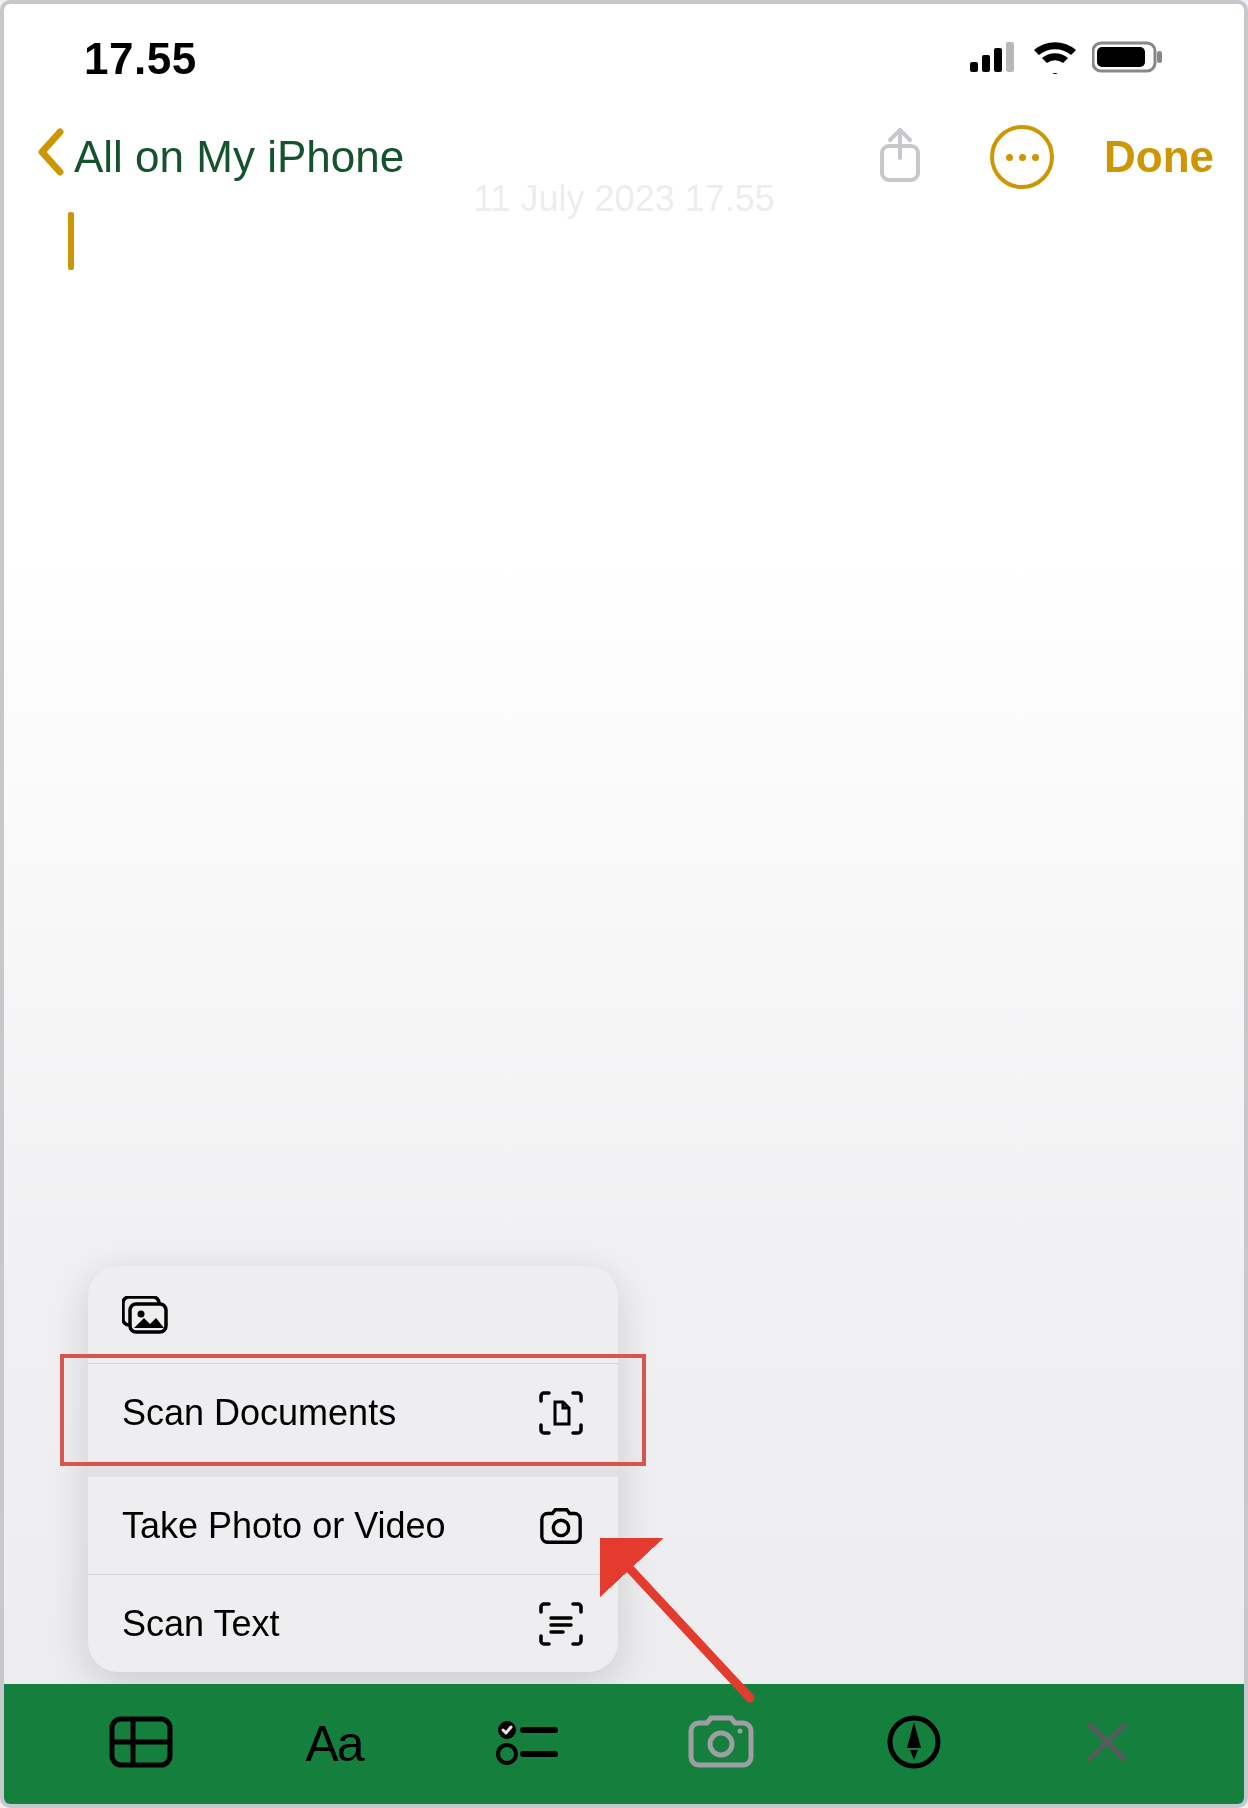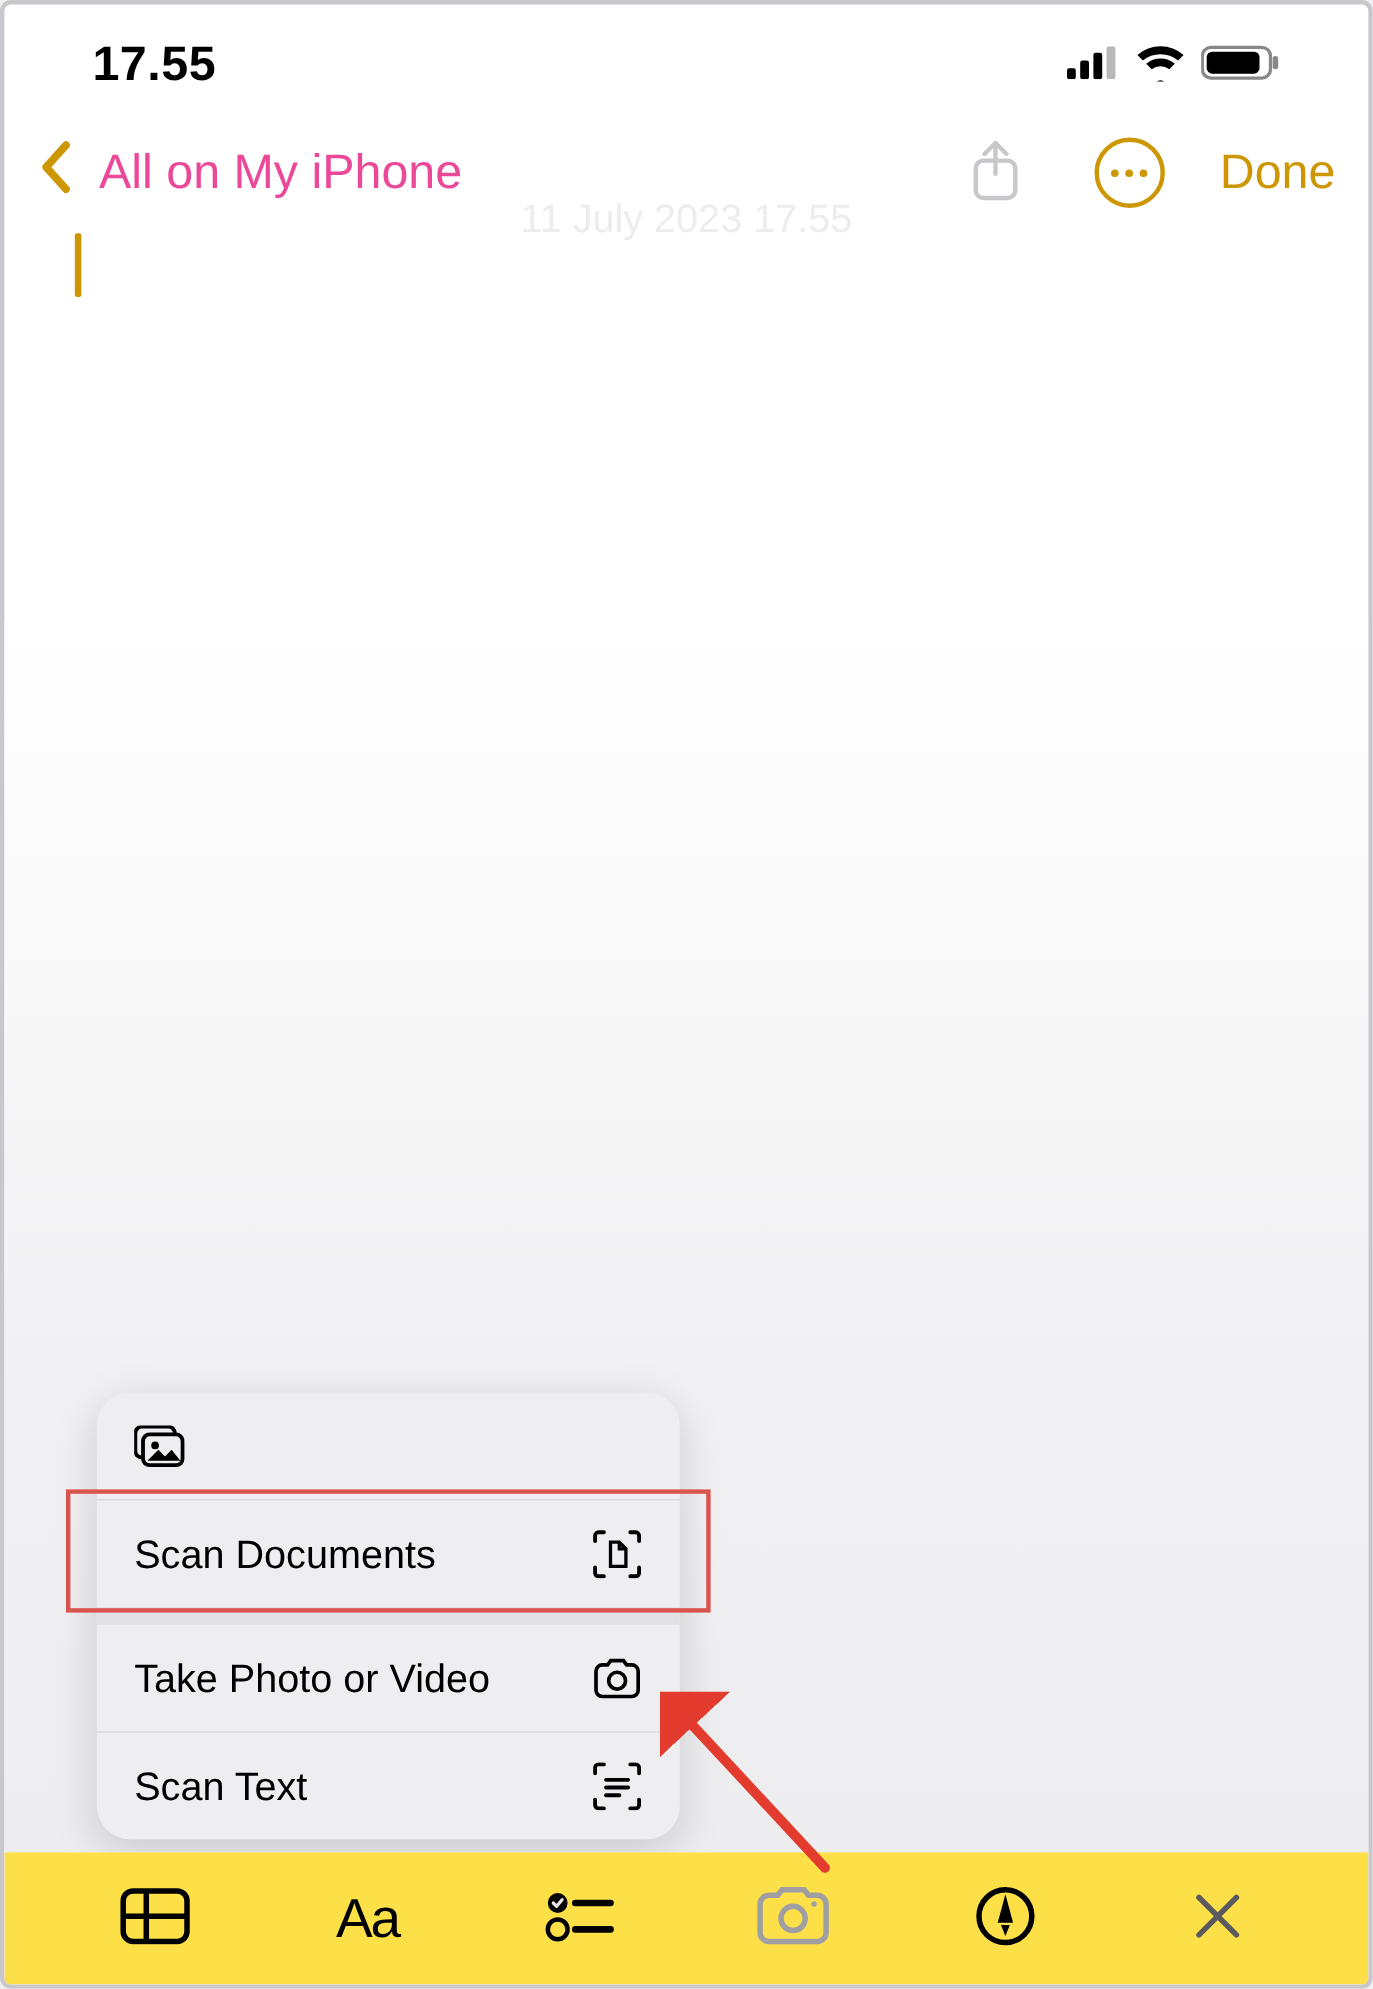--- a/index.html
+++ b/index.html
@@ -49,22 +49,22 @@
     top: 110px; left: 0; right: 0;
     height: 86px;
     display: flex;
     align-items: center;
     padding: 0 30px;
     box-sizing: border-box;
   }
   .nav-back {
     display: flex;
     align-items: center;
-    gap: 24px;
-    color: #ec4899;
+    gap: 8px;
+    color: #14532d;
     font-size: 44px;
     font-weight: 400;
     cursor: pointer;
   }
   .nav-spacer { flex: 1; }
   .nav-share {
     width: 60px; height: 60px;
     display:flex; align-items:center; justify-content:center;
     margin-right: 60px;
     cursor: pointer;
@@ -76,21 +76,21 @@
     display:flex; align-items:center; justify-content:center;
     margin-right: 50px;
     cursor: pointer;
   }
   .nav-more .dot {
     width: 7px; height:7px; background:#cd9603; border-radius:50%; margin: 0 3px;
   }
   .nav-done {
     color: #cd9603;
     font-size: 44px;
-    font-weight: 400;
+    font-weight: 700;
     cursor: pointer;
   }
 
   
   .note-area {
     position: absolute;
     top: 200px; left: 0; right: 0; bottom: 120px;
     padding: 0 60px;
     box-sizing: border-box;
   }
@@ -164,21 +164,21 @@
     border: 4px solid #d9534f;
     pointer-events: none;
     box-sizing: border-box;
   }
 
   
   .toolbar {
     position: absolute;
     left: 0; right: 0; bottom: 0;
     height: 120px;
-    background: #fde047;
+    background: #15803d;
     display: flex;
     align-items: center;
     justify-content: space-around;
     padding: 0 40px;
     box-sizing: border-box;
   }
   .toolbar .tb {
     width: 80px; height: 80px;
     display:flex; align-items:center; justify-content:center;
     cursor: pointer;

